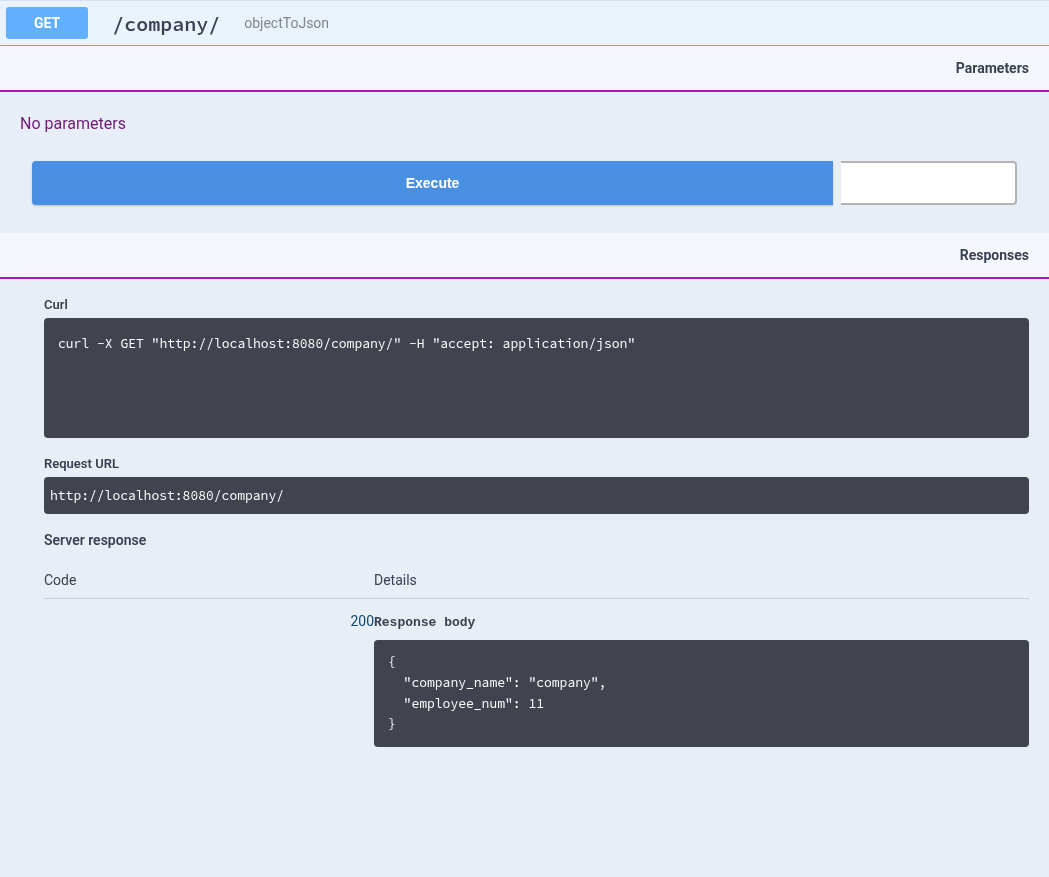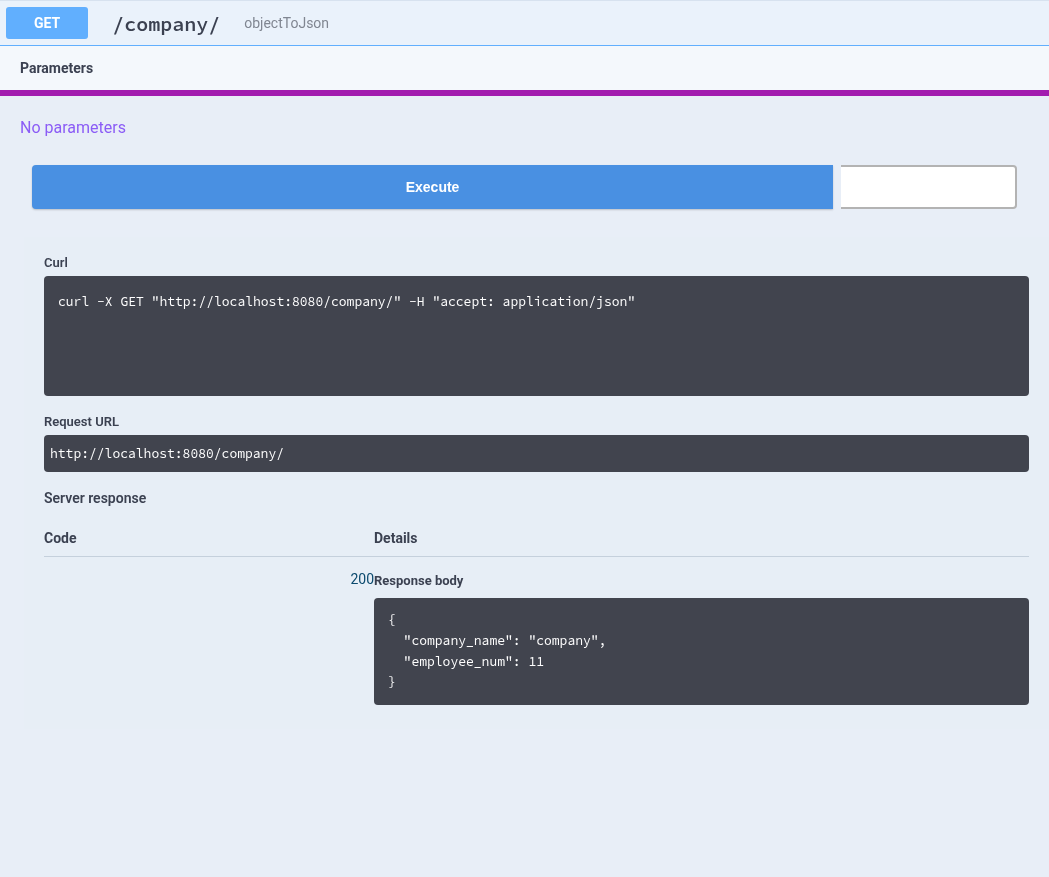--- a/index.html
+++ b/index.html
@@ -43,26 +43,27 @@
   .op-id {
     font-size: 14px;
     color: #808691;
   }
   .section-header {
     background: #f4f8fc;
     padding: 14px 20px;
     font-size: 14px;
     font-weight: 700;
     color: #3b4151;
-    border-bottom: 6px solid #a21caf;
+    border-bottom: 2px solid #a21caf;
+    text-align: right;
   }
   .parameters-body {
     padding: 22px 20px 28px;
     font-size: 16px;
-    color: #8b5cf6;
+    color: #701a75;
   }
   .execute-wrap {
     padding: 0 32px 28px 32px;
     display: flex;
     gap: 8px;
   }
   .btn {
     font-size: 14px;
     font-weight: 700;
     padding: 12px 0;
@@ -111,37 +112,38 @@
   .curl-block { min-height: 120px; line-height: 1.5; }
   .url-block { padding: 10px 6px; }
   .resp-table {
     width: 100%;
     border-collapse: collapse;
     margin-top: 8px;
   }
   .resp-table th {
     text-align: left;
     font-size: 14px;
-    font-weight: 700;
+    font-weight: 400;
     color: #3b4151;
     padding: 10px 0;
     border-bottom: 1px solid #c5d0dc;
   }
   .resp-table th.code-col { width: 330px; }
   .resp-table td {
     vertical-align: top;
     padding: 14px 0 0 0;
     font-size: 14px;
   }
   .code-cell { font-size: 16px; color: #0c4a6e; text-align: right; }
   .details-label {
     font-size: 13px;
     font-weight: 700;
     color: #3b4151;
     padding: 2px 0 10px 0;
+    font-family: Liberation Mono, monospace;
   }
   .resp-body-block {
     background: #41444e;
     color: #fff;
     font-family: "Source Code Pro", Consolas, "Liberation Mono", Menlo, monospace;
     font-size: 13px;
     padding: 12px 14px;
     border-radius: 4px;
     white-space: pre;
     line-height: 1.6;
@@ -159,20 +161,21 @@
   </div>
 
   <div class="section-header">Parameters</div>
   <div class="parameters-body">No parameters</div>
 
   <div class="execute-wrap">
     <button class="btn btn-execute">Execute</button>
     <button class="btn btn-clear"></button>
   </div>
 
+  <div class="section-header">Responses</div>
 
   <div class="responses">
 
     <div class="sub-label">Curl</div>
     <pre class="code-block curl-block">curl -X GET "http://localhost:8080/company/" -H "accept: application/json"</pre>
 
     <div class="sub-label">Request URL</div>
     <pre class="code-block url-block">http://localhost:8080/company/</pre>
 
     <div class="sub-label" style="font-size:14px;">Server response</div>

